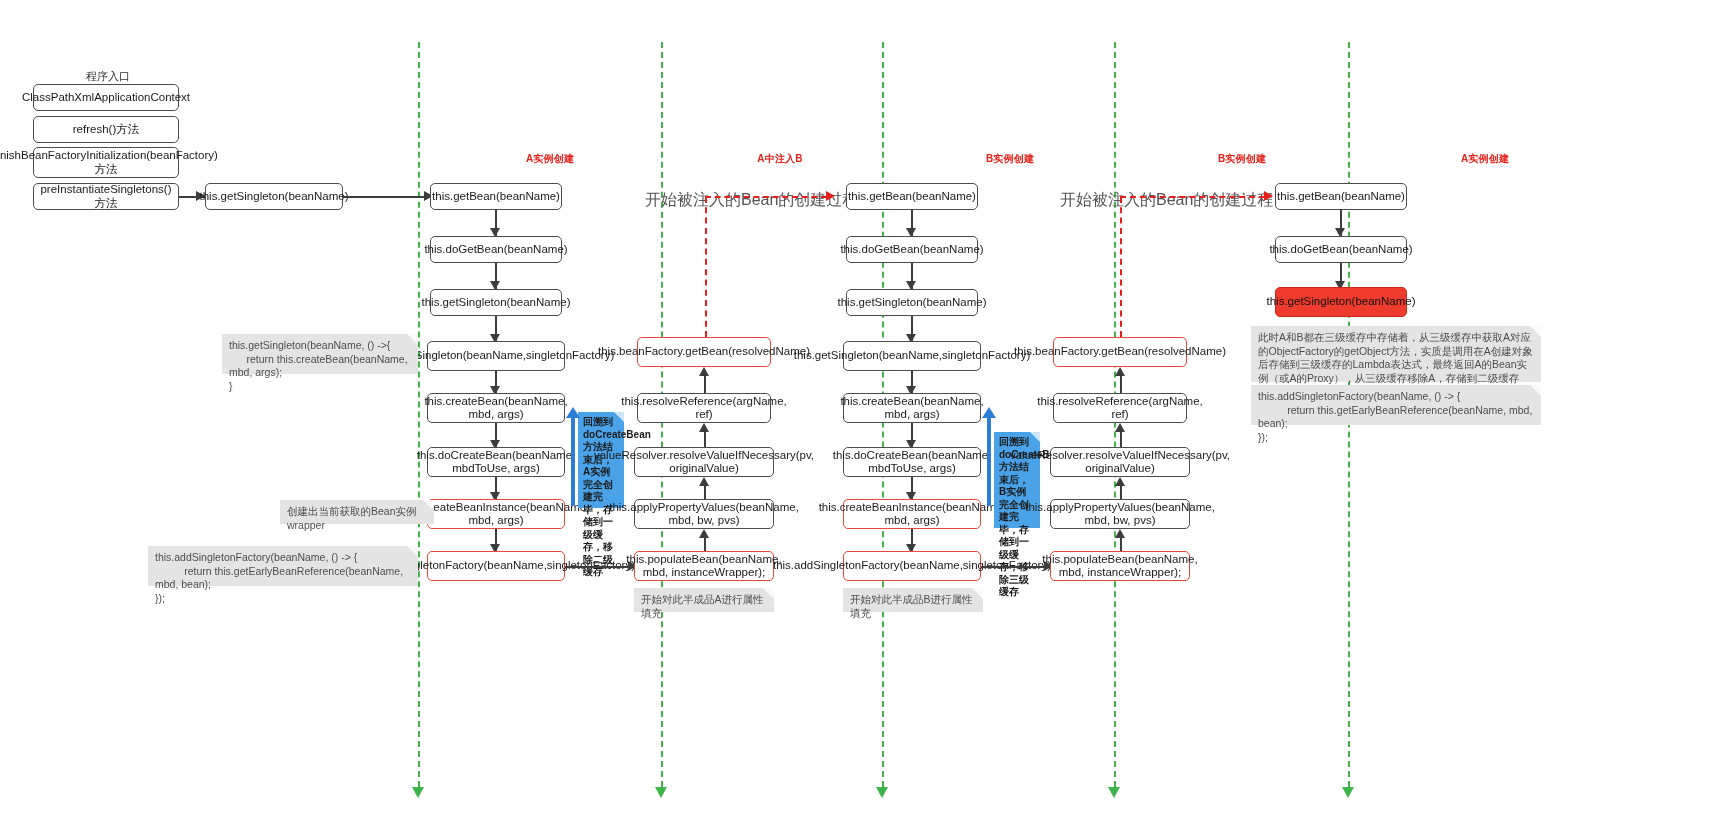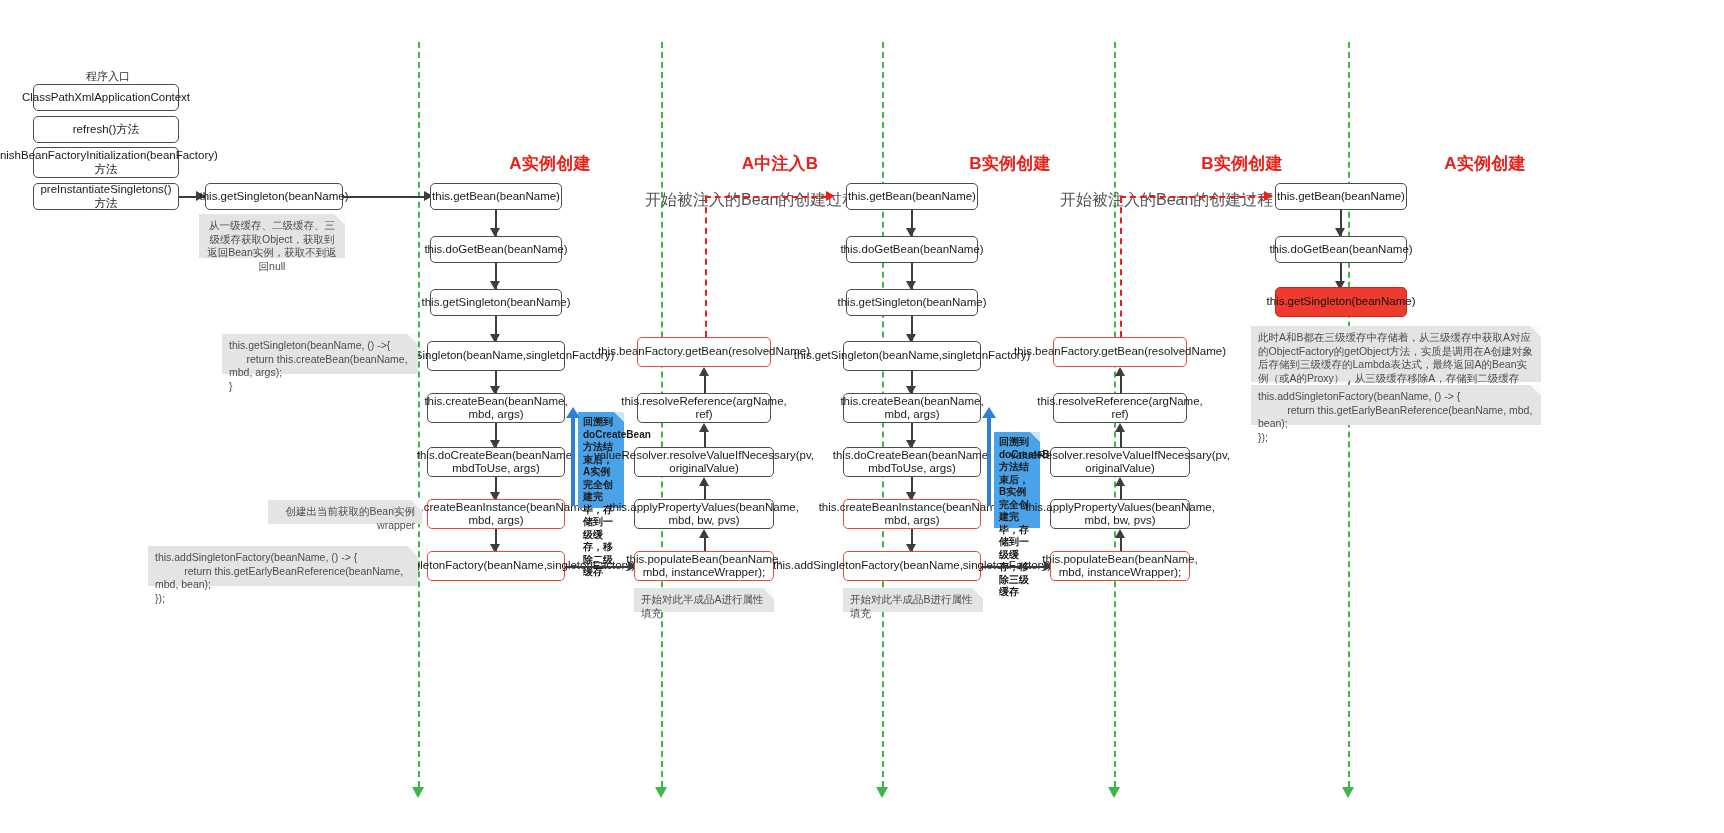--- a/index.html
+++ b/index.html
@@ -7,21 +7,21 @@
   #canvas{position:relative;width:1724px;height:833px;background:#fff;overflow:hidden;}
 
   
   .node{position:absolute;box-sizing:border-box;border:1.6px solid #4d4d4d;border-radius:5px;
         background:#ffffff;color:#1a1a1a;font-size:11.5px;line-height:13.5px;
         display:flex;align-items:center;justify-content:center;text-align:center;padding:2px 4px;}
   .node.red{border-color:#e8493a;}
   .node.filled{background:#ef3b2d;border-color:#c9271a;color:#111;font-weight:400;}
 
   
-  .coltitle{position:absolute;color:#e8201a;font-weight:bold;font-size:17px;text-align:center;
+  .coltitle{position:absolute;color:#e8201a;font-weight:bold;font-size:10px;text-align:center;
             letter-spacing:.2px;}
 
   
   .lane{position:absolute;width:0;border-left:2.2px dashed #3fb54a;}
   .lane-arrow{position:absolute;width:0;height:0;border-left:6px solid transparent;
               border-right:6px solid transparent;border-top:11px solid #3fb54a;}
 
   
   .note{position:absolute;box-sizing:border-box;background:#e4e4e4;color:#4d4d4d;
         font-size:10.5px;line-height:13.5px;padding:5px 7px;white-space:pre-wrap;}
@@ -90,21 +90,20 @@
   <div class="node" style="left:33px;top:84px;width:146px;height:27px;">ClassPathXmlApplicationContext</div>
   <div class="node" style="left:33px;top:116px;width:146px;height:27px;">refresh()方法</div>
   <div class="node" style="left:33px;top:147px;width:146px;height:31px;">finishBeanFactoryInitialization(beanFactory)方法</div>
   <div class="node" style="left:33px;top:183px;width:146px;height:27px;">preInstantiateSingletons()方法</div>
 
   <div class="hline" style="left:179px;top:196px;width:26px;"></div>
   <div class="arrow-right" style="left:196px;top:191px;"></div>
 
   <div class="node" style="left:205px;top:183px;width:138px;height:27px;">this.getSingleton(beanName)</div>
 
-  <div class="note center" style="left:199px;top:214px;width:146px;height:44px;">从一级缓存、二级缓存、三级缓存获取Object，获取到返回Bean实例，获取不到返回null</div>
 
   <div class="hline" style="left:343px;top:196px;width:88px;"></div>
   <div class="hline" style="left:419px;top:196px;width:16px;"></div>
   <div class="arrow-right" style="left:424px;top:191px;"></div>
 
   <div class="node" style="left:430px;top:183px;width:132px;height:27px;">this.getBean(beanName)</div>
   <div class="vline" style="left:495px;top:210px;height:26px;"></div>
   <div class="arrow-down" style="left:490px;top:228px;"></div>
 
   <div class="node" style="left:430px;top:236px;width:132px;height:27px;">this.doGetBean(beanName)</div>
@@ -130,21 +129,21 @@
   <div class="node red" style="left:427px;top:499px;width:138px;height:30px;">this.createBeanInstance(beanName, mbd, args)</div>
   <div class="vline" style="left:495px;top:529px;height:22px;"></div>
   <div class="arrow-down" style="left:490px;top:544px;"></div>
 
   <div class="node red" style="left:427px;top:551px;width:138px;height:30px;">this.addSingletonFactory(beanName,singletonFactory)</div>
 
   <div class="note mono" style="left:222px;top:334px;width:196px;height:40px;">this.getSingleton(beanName, () -&gt;{
       return this.createBean(beanName, mbd, args);
 }</div>
 
-  <div class="note" style="left:268px;top:500px;width:154px;height:24px;text-align:right;">创建出当前获取的Bean实例wrapper</div>
+  <div class="note" style="left:280px;top:500px;width:154px;height:24px;">创建出当前获取的Bean实例wrapper</div>
 
   <div class="note mono" style="left:148px;top:546px;width:270px;height:40px;">this.addSingletonFactory(beanName, () -&gt; {
           return this.getEarlyBeanReference(beanName, mbd, bean);
 });</div>
 
 
   <div class="bluenote" style="left:578px;top:412px;width:46px;height:96px;">回溯到doCreateBean方法结束后，A实例完全创建完毕，存储到一级缓存，移除二级缓存</div>
   <div class="blue-vline" style="left:571px;top:418px;height:88px;"></div>
   <div class="blue-arrow-up" style="left:566px;top:407px;"></div>
 

